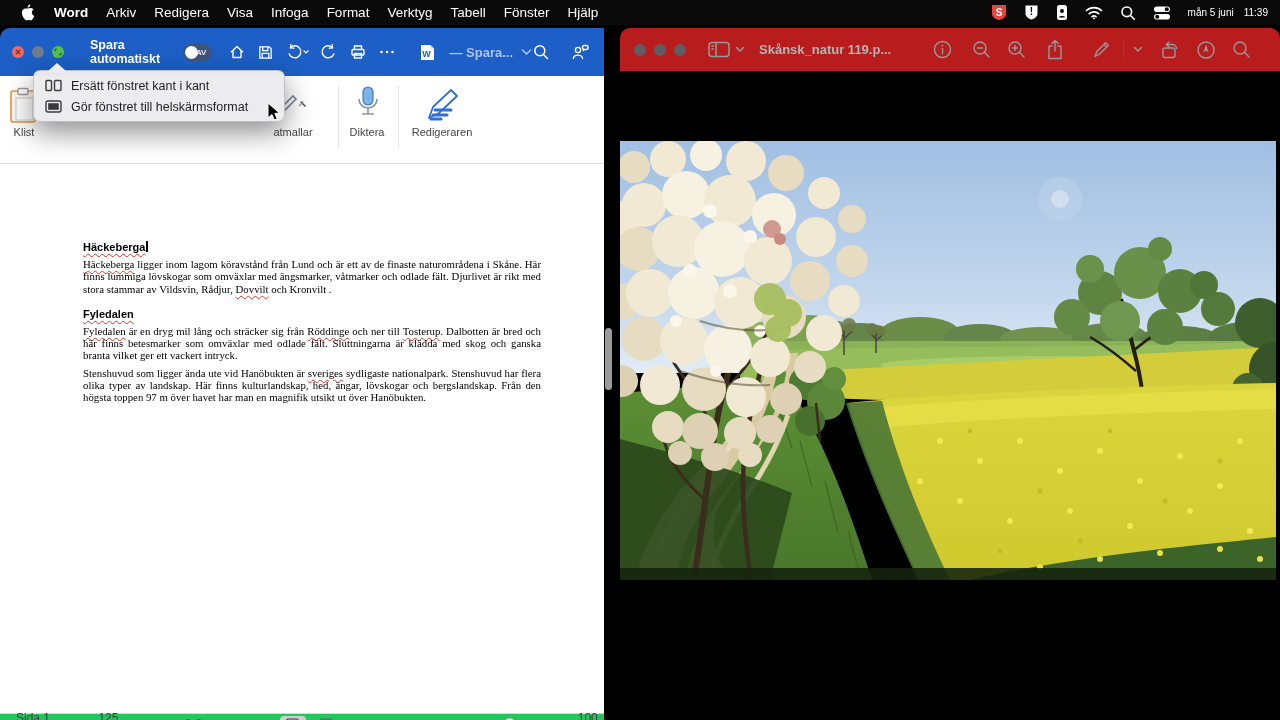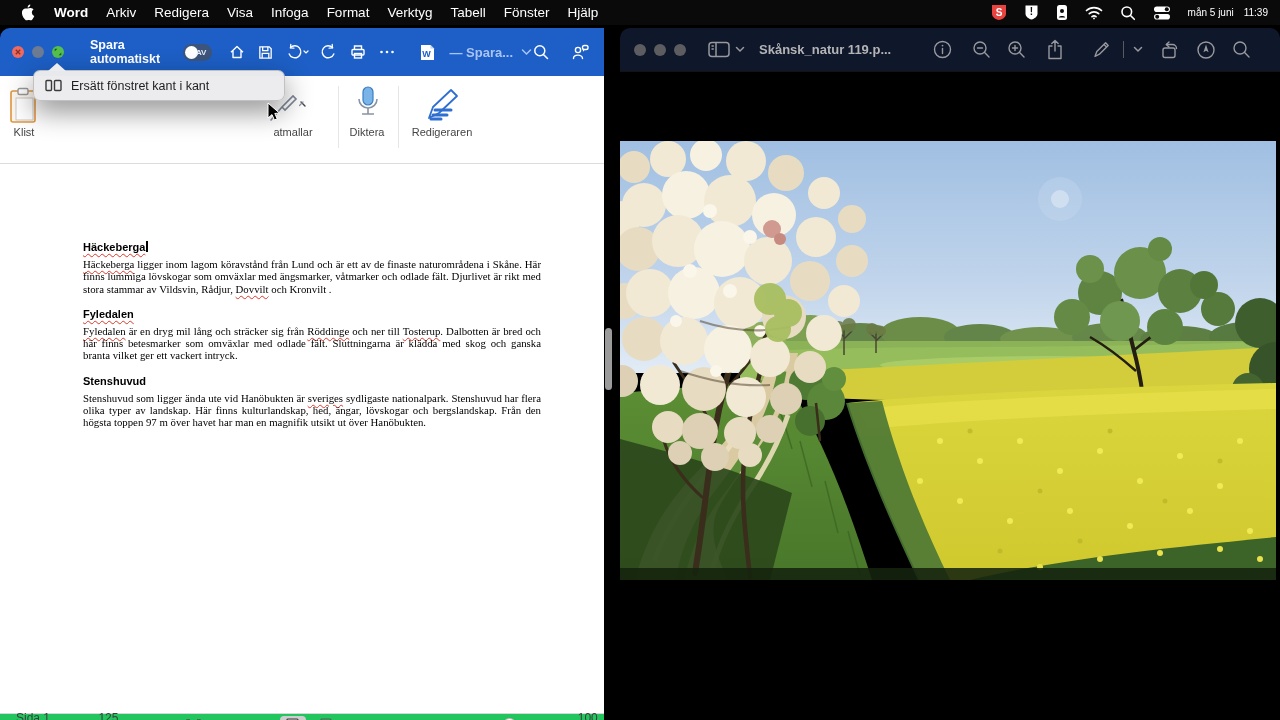--- a/index.html
+++ b/index.html
@@ -65,21 +65,21 @@
   #zoomslider { position:relative; width:100px; height:15px; margin-left:10px; }
   #zoomslider .track { position:absolute; left:0; right:0; top:6px; height:3px; border-radius:2px; background:#a9a9a9; }
   #zoomslider .thumb { position:absolute; left:43px; top:0; width:15px; height:15px; border-radius:50%;
                        background:#fff; border:0.5px solid #bdbdbd; box-shadow:0 1px 2px rgba(0,0,0,0.35); }
 
   #wscroll { position:absolute; left:605px; top:328px; width:7px; height:62px; border-radius:4px; background:#9b9b9b; }
 
   
   #prevwin { position:absolute; left:620px; top:28px; width:660px; height:692px; background:#000;
              border-top-left-radius:10px; border-top-right-radius:10px; overflow:hidden; }
-  #prevtitle { height:44px; background:#0f172a; border-bottom:1px solid #131314; display:flex; align-items:center; }
+  #prevtitle { height:44px; background:#b91c1c; border-bottom:1px solid #131314; display:flex; align-items:center; }
   #prevtitle .lights { display:flex; gap:8px; margin-left:14px; }
   #prevtitle .dl { width:12px; height:12px; border-radius:50%; background:#5d5d61; }
   #prevtitle .ptitle { color:#b4b4b6; font-size:13px; font-weight:600; margin-left:14px; white-space:nowrap;
                        overflow:hidden; max-width:150px; }
   .pic { color:#98989d; display:flex; align-items:center; }
   #photo { position:absolute; left:0; top:113px; width:656px; height:439px; }
 </style>
 </head>
 <body>
 
@@ -282,21 +282,20 @@
     </span>
     <span class="rlabel" style="left:400px; top:50px; width:84px">Redigeraren</span>
   </div>
 
   <div id="worddoc">
     <div id="doctext">
         <div class="doc-h"><span class="sp">Häckeberga</span><span class="caret"></span></div>
         <div class="doc-p"><span class="sp">Häckeberga</span><span> ligger inom lagom köravstånd från Lund och är ett av de finaste naturområdena i Skåne. Här finns lummiga lövskogar som omväxlar med ängsmarker, våtmarker och odlade fält. Djurlivet är rikt med stora stammar av Vildsvin, Rådjur, </span><span class="sp">Dovvilt</span><span> och Kronvilt&nbsp;.</span></div>
         <div class="doc-h"><span class="sp">Fyledalen</span></div>
         <div class="doc-p"><span class="sp">Fyledalen</span><span> är en dryg mil lång och sträcker sig från </span><span class="sp">Röddinge</span><span> och ner till </span><span class="sp">Tosterup</span><span>. Dalbotten är bred och här finns betesmarker som omväxlar med odlade fält. Sluttningarna är klädda med skog och ganska branta vilket ger ett vackert intryck.</span></div>
-        <div class="doc-h"><span>Stenshuvud</span></div>
         <div class="doc-p"><span>Stenshuvud som ligger ända ute vid Hanöbukten är </span><span class="sp">sveriges</span><span> sydligaste nationalpark. Stenshuvud har flera olika typer av landskap. Här finns kulturlandskap, hed, ängar, lövskogar och bergslandskap. Från den högsta toppen 97 m över havet har man en magnifik utsikt ut över Hanöbukten.</span></div>
       </div>
   </div>
 
   <div id="wordstatus">
     <span style="margin-left:16px">Sida 1 av 1</span>
     <span style="margin-left:36px">125 ord</span>
 
     <span class="sicon" style="margin-left:56px">
       <svg width="15" height="13" viewBox="0 0 15 13" fill="none" stroke="#4f4f4f" stroke-width="1.4">
@@ -354,20 +353,27 @@
     <span style="margin-left:22px">100 %</span>
   </div>
 
   <div id="winmenu">
     <div class="row">
       <svg class="ric" viewBox="0 0 17 13" fill="none" stroke="#3a3a3a" stroke-width="1.4">
         <rect x="1" y="1.5" width="5.5" height="10" rx="1"></rect>
           <rect x="9.5" y="1.5" width="6.5" height="10" rx="1"></rect>
       </svg>
       <span>Ersätt fönstret kant i kant</span>
+    </div>
+    <div class="row">
+      <svg class="ric" viewBox="0 0 17 13" fill="none" stroke="#3a3a3a" stroke-width="1.4">
+        <rect x="1" y="1" width="15" height="11" rx="2"></rect>
+          <rect x="3.2" y="3.2" width="10.6" height="6.6" fill="#3a3a3a" stroke="none"></rect>
+      </svg>
+      <span>Gör fönstret till helskärmsformat</span>
     </div>
     <span id="cursor">
       <svg width="14" height="20" viewBox="0 0 14 20">
         <path d="M1 0 L1 15 L5 11.6 L7.4 17 L10.2 15.8 L7.8 10.5 L12.4 10 Z" fill="#000" stroke="#fff" stroke-width="1"></path>
       </svg>
     </span>
   </div>
 </div>
 
 <div id="wscroll"></div>

